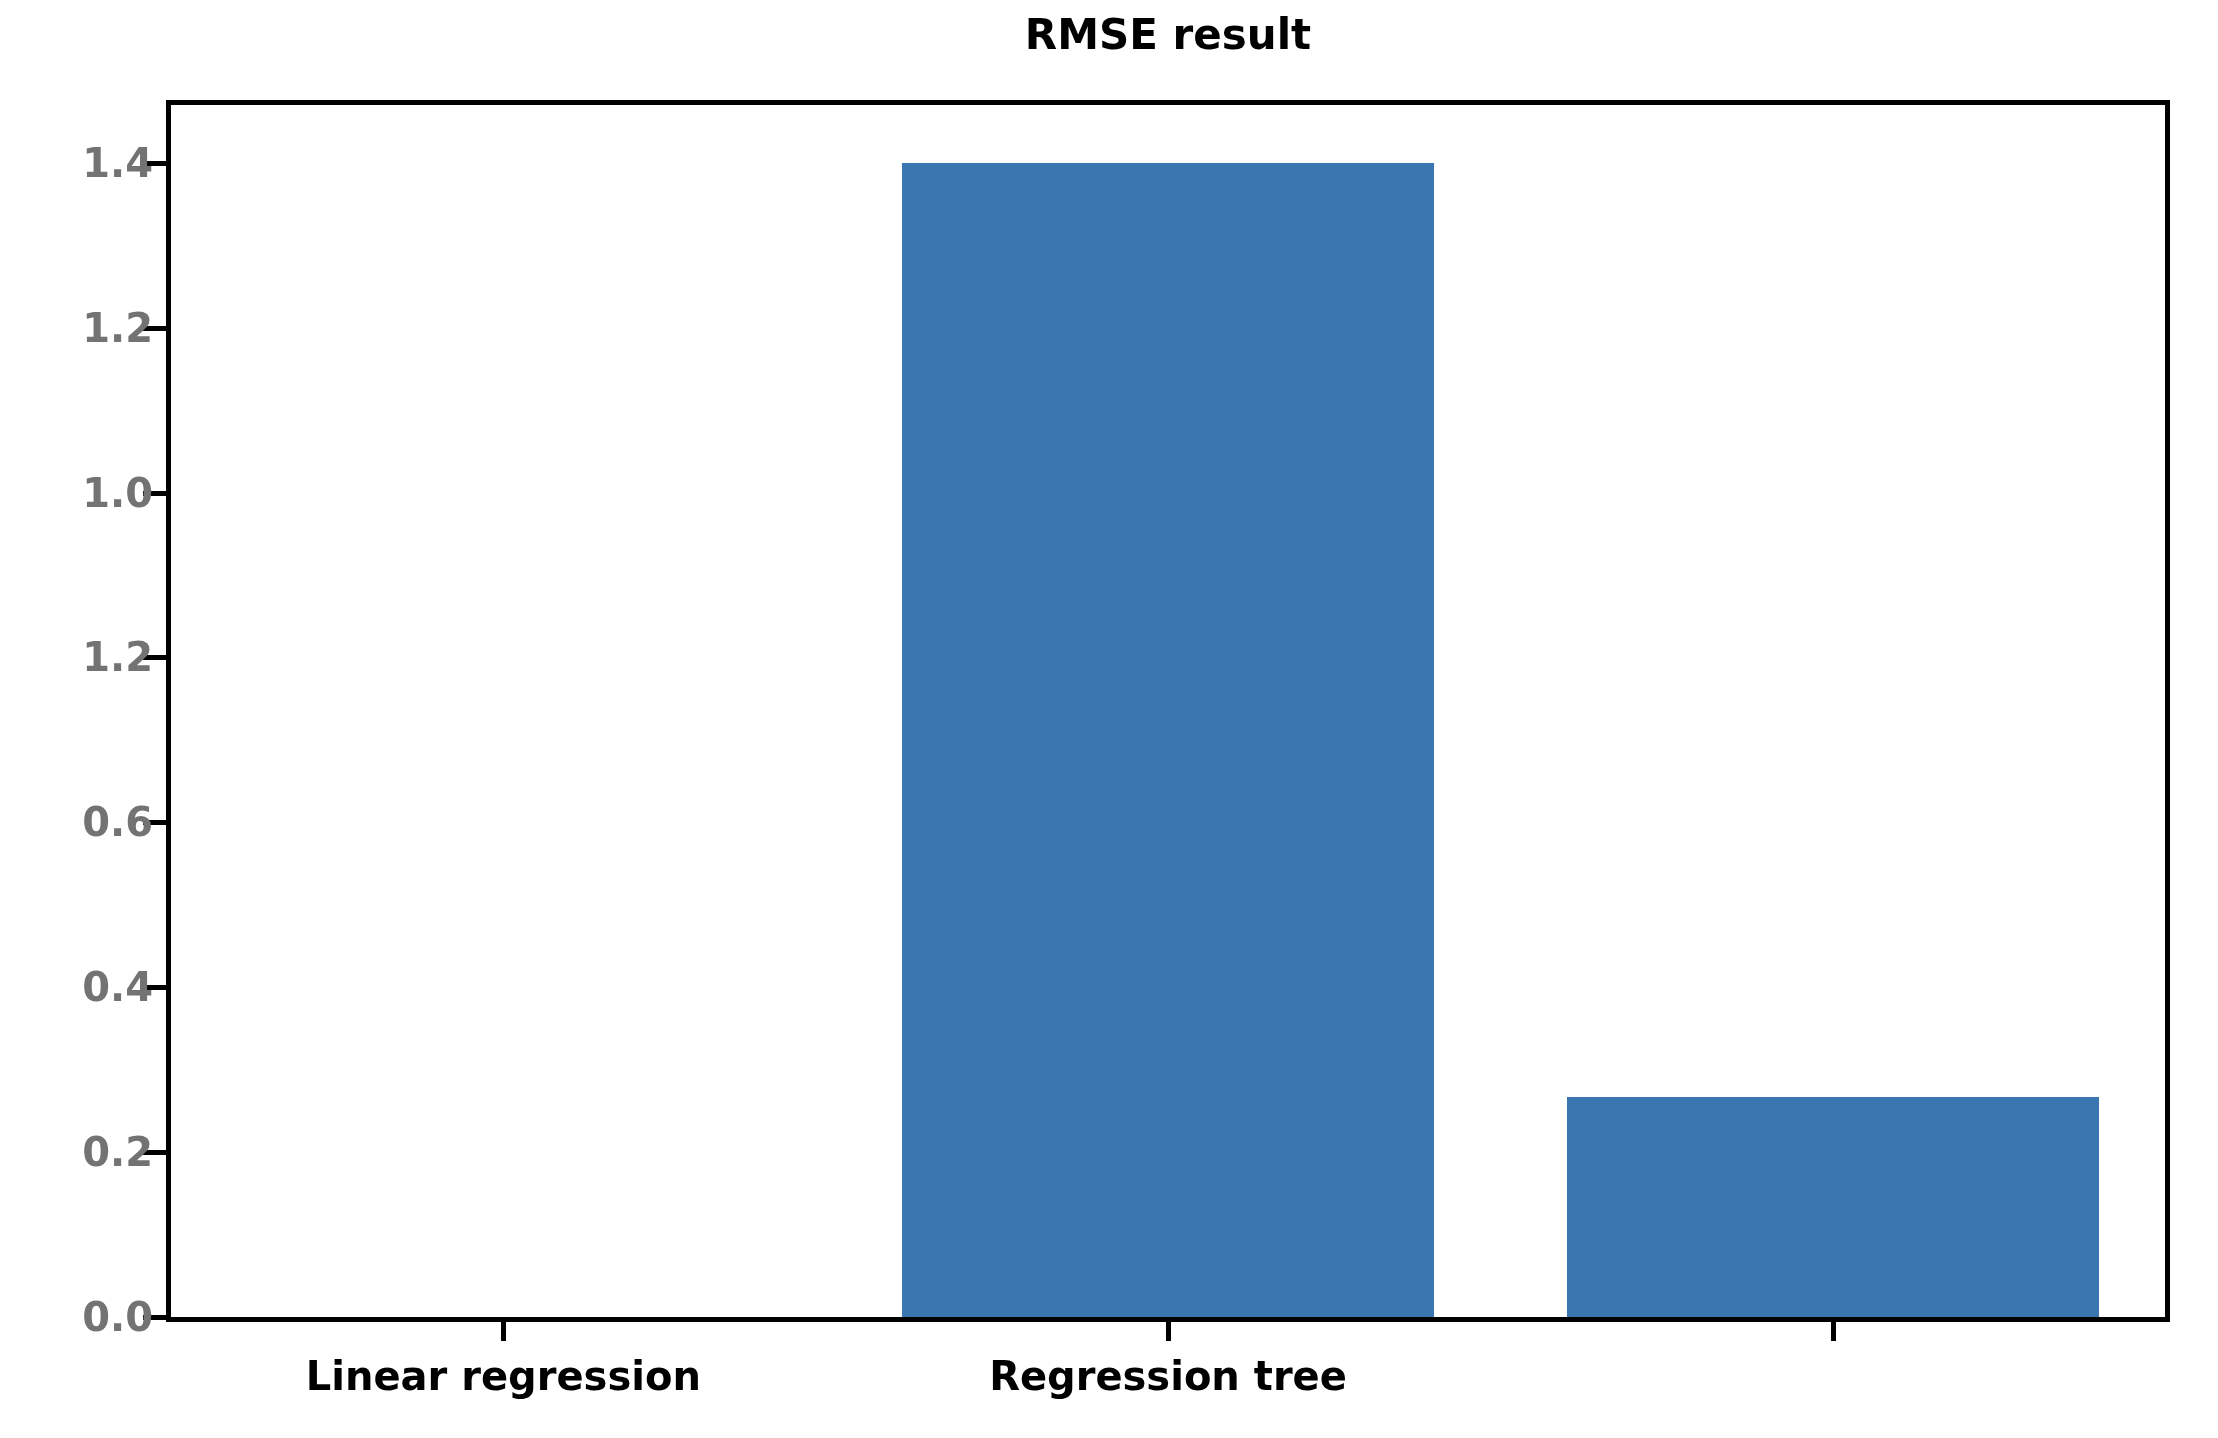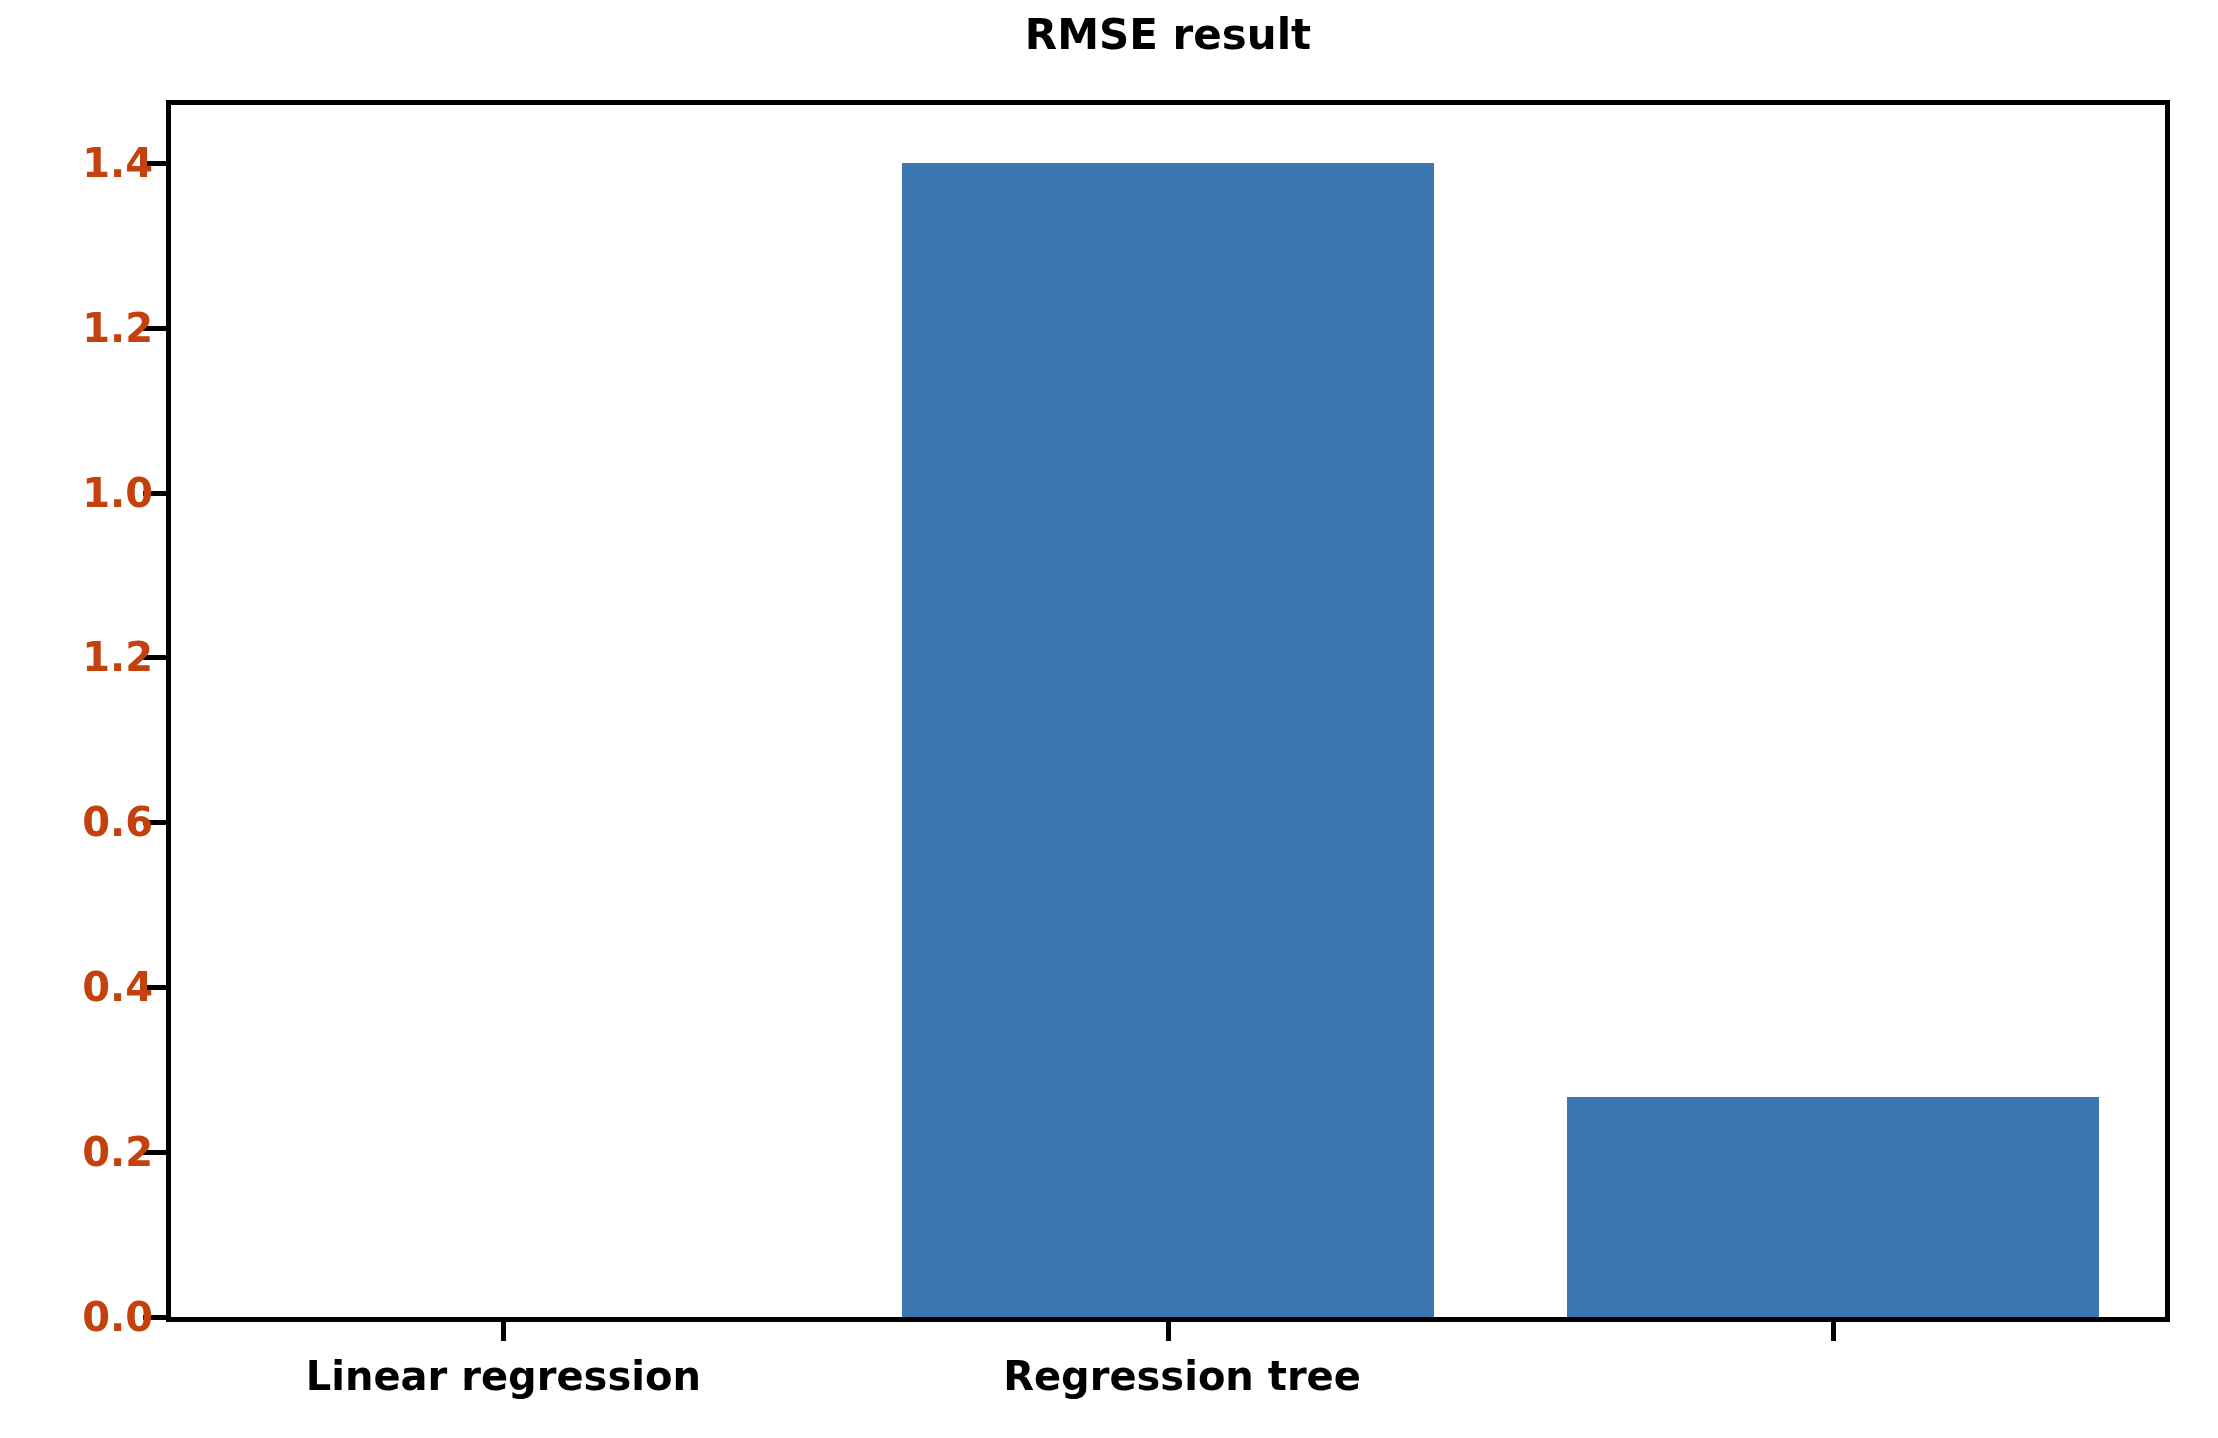--- a/index.html
+++ b/index.html
@@ -65,21 +65,21 @@
     height: 5px;
     background: #000000;
   }
   .ytick-label {
     position: absolute;
     right: 100%;
     margin-right: 18px;
     transform: translateY(-50%);
     top: 2px;
     font-size: 40px;
-    color: #c2410c;
+    color: #737373;
     white-space: nowrap;
     text-align: right;
   }
 
   
   .xtick {
     position: absolute;
     top: 100%;
     width: 5px;
     height: 24px;
@@ -135,19 +135,19 @@
           <div class="ytick-label">1.2</div>
         </div>
         <div class="ytick" style="top: 55.7143px;"></div>
         <div style="position: absolute; left: 0px; top: 55.7143px; width: 0px; height: 5px;">
           <div class="ytick-label">1.4</div>
         </div>
         <div class="xtick" style="left: 332.333px;"></div>
         <div class="xtick-label" style="left: 332.333px;">Linear regression</div>
         <div class="bar" title="Regression tree: 1.4" style="left: 731.133px; width: 531.733px; height: 1154.29px; background: rgb(58, 118, 175);"></div>
         <div class="xtick" style="left: 997px;"></div>
-        <div class="xtick-label" style="left: 997px; margin-left: 14px;">Regression tree</div>
+        <div class="xtick-label" style="left: 997px;">Regression tree</div>
         <div class="bar" title="Gradient Boosting: 0.267" style="left: 1395.8px; width: 531.733px; height: 220.139px; background: rgb(58, 118, 175);"></div>
         <div class="xtick" style="left: 1661.67px;"></div>
       </div>
   </div>
 
 </div>
 
 </body></html>

